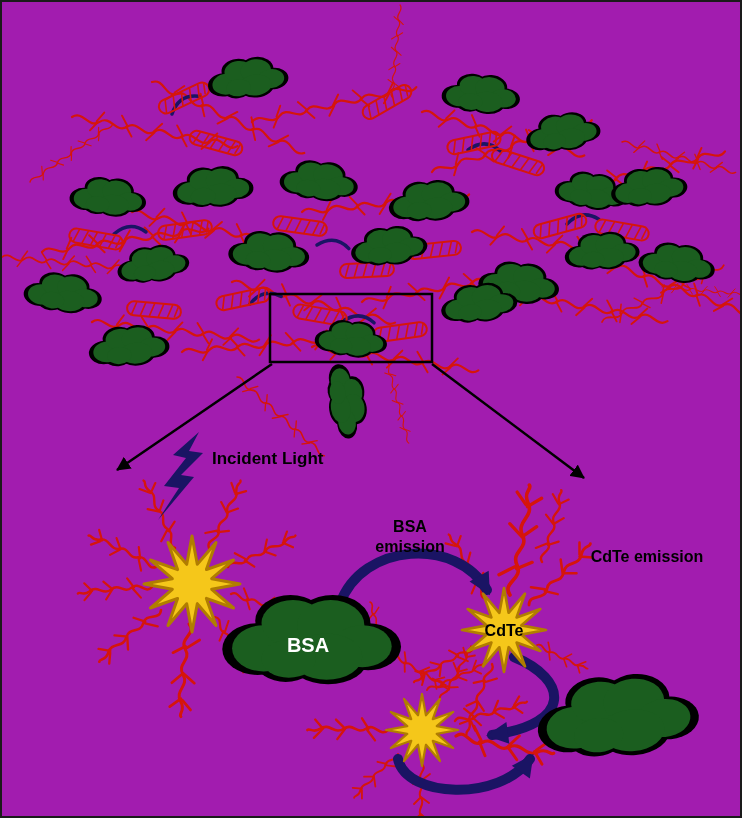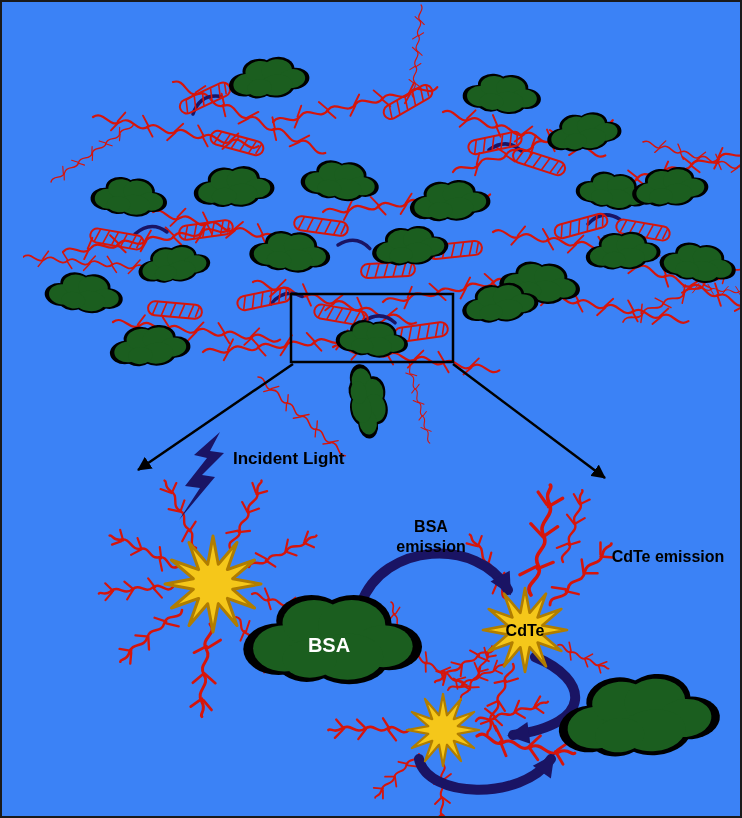--- a/index.html
+++ b/index.html
@@ -1,20 +1,19 @@
 <!DOCTYPE html>
 <html style="--protein-green: #1b5e1f; --quantum-dot-yellow: #f5c71a; --quantum-dot-outline: #b07d00; --polymer-red: #d6150b; --arrow-navy: #1a1464; --outline-black: #000000; --background: #ffffff;"><head>
 <meta charset="utf-8">
 <style>
   html,body { margin:0; padding:0; background:#fff; }
   .frame {
     width:742px; height:818px; box-sizing:border-box;
-    border:2px solid #1a1a1a; background:#3b82f6; overflow:hidden;
+    border:2px solid #1a1a1a; background:#a21caf; overflow:hidden;
     position:relative;
-    padding-left:21px;
   }
   svg { display:block; }
   .green-fill  { fill: var(--protein-green, #1b5e1f); }
   .black-fill  { fill: var(--outline-black, #000); }
   .qd-fill     { fill: var(--quantum-dot-yellow, #f5c71a); }
   .qd-stroke   { stroke: var(--quantum-dot-outline, #b07d00); }
   .red-stroke  { stroke: var(--polymer-red, #d6150b); fill:none; stroke-linecap:round; }
   .navy-fill   { fill: var(--arrow-navy, #1a1464); }
   .navy-stroke { stroke: var(--arrow-navy, #1a1464); fill:none; }
   .blk-stroke  { stroke: var(--outline-black, #000); fill:none; }

